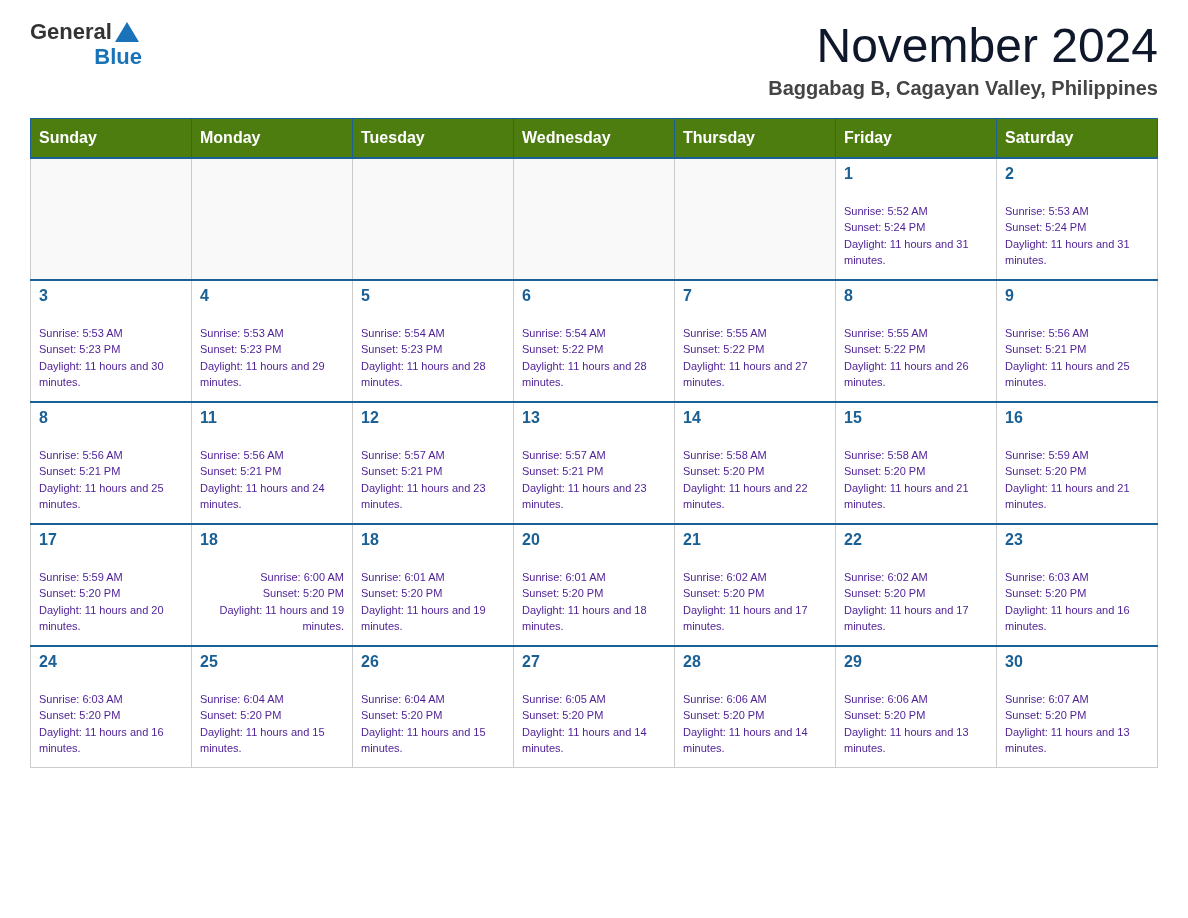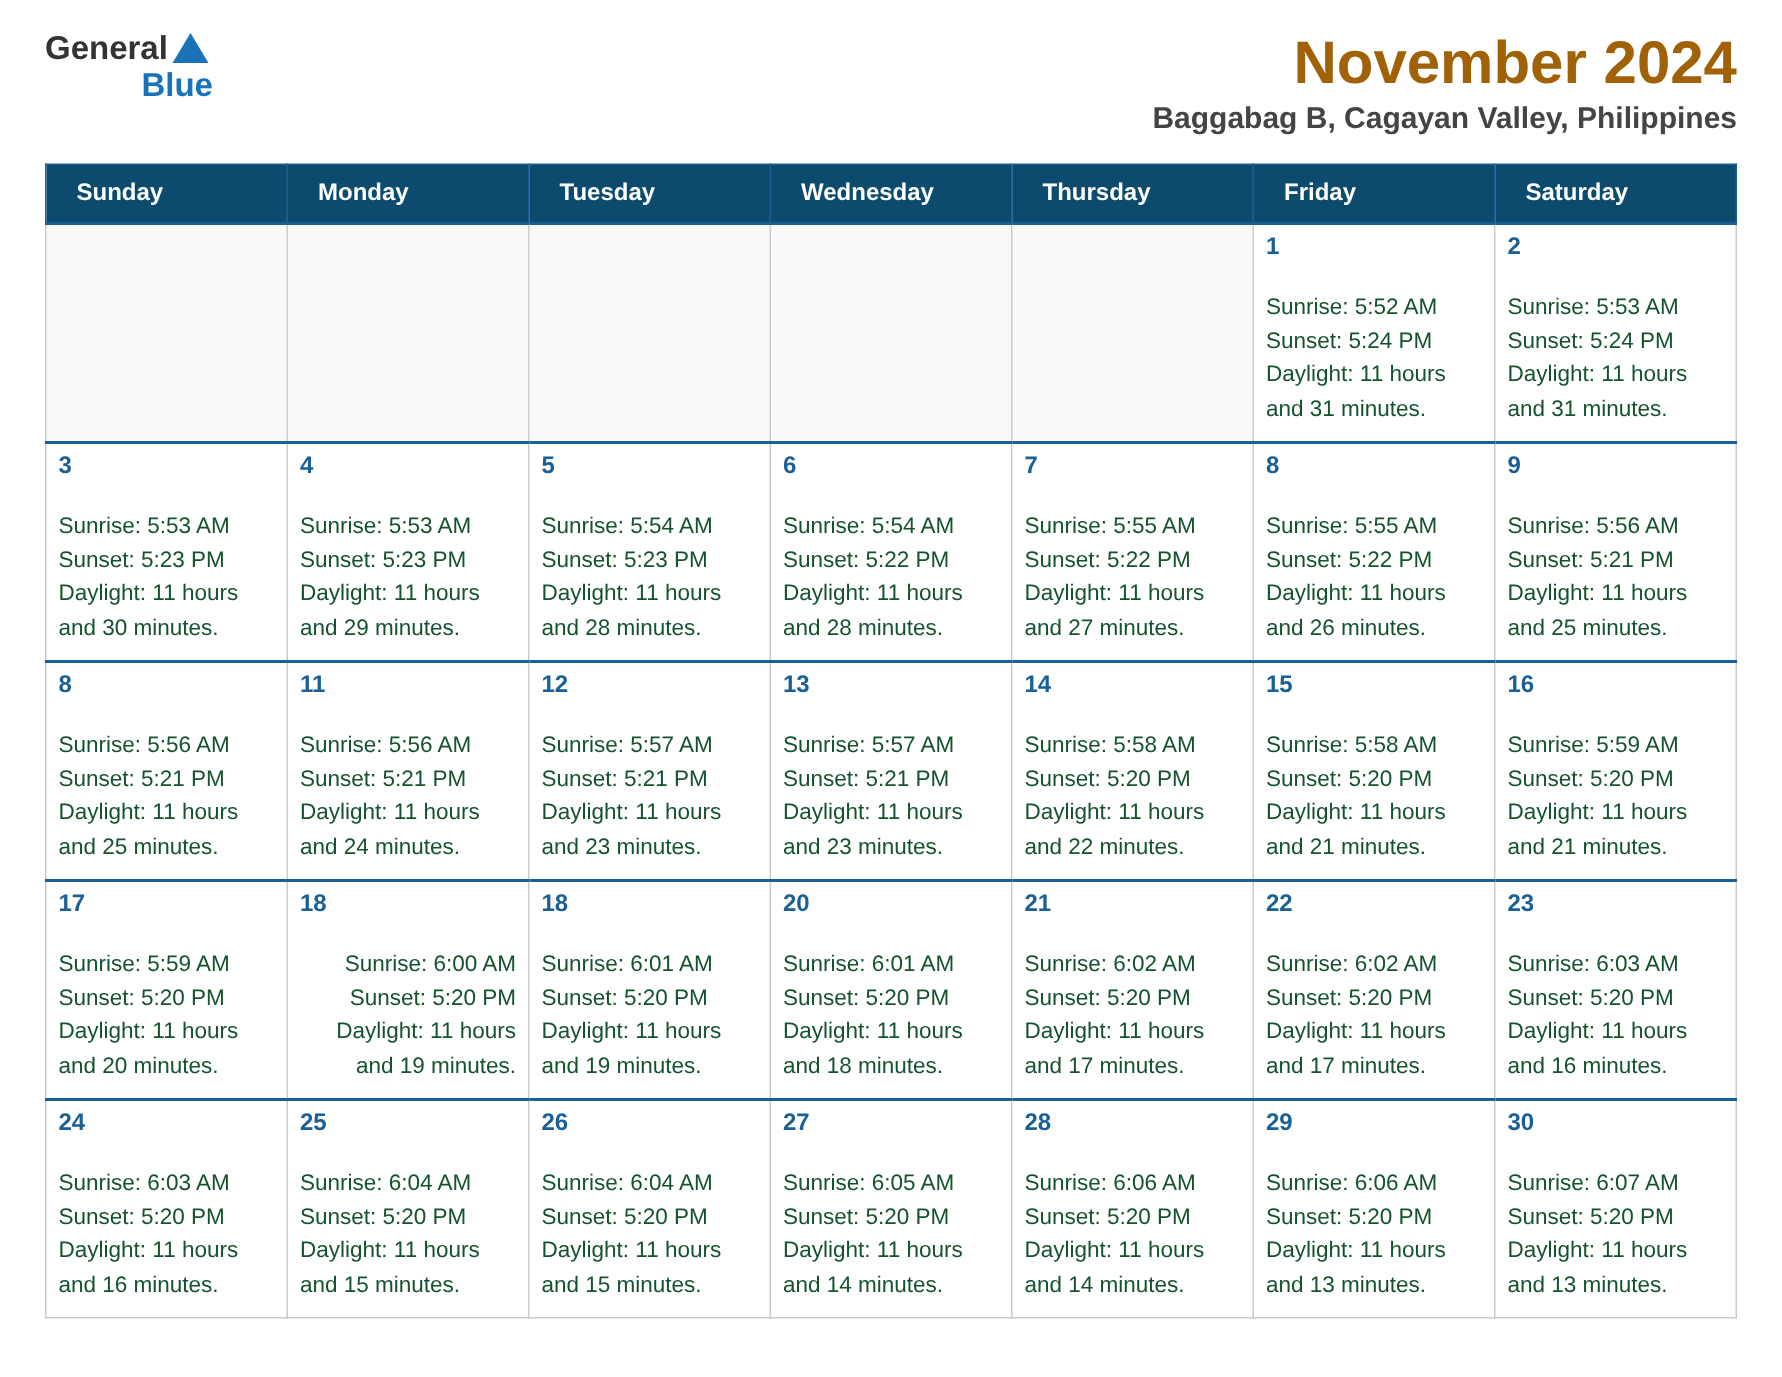--- a/index.html
+++ b/index.html
@@ -42,63 +42,63 @@
       vertical-align: middle;
     }
     .logo-blue {
       color: #1a73b8;
       font-weight: bold;
     }
     .title-area {
       text-align: right;
     }
     .month-title {
-      font-size: 40px;
-      font-weight: bold;
-      color: #a16207;
+      font-size: 48px;
+      font-weight: normal;
+      color: #0f172a;
       line-height: 1.1;
     }
     .location-title {
       font-size: 20px;
       color: #444;
       margin-top: 4px;
       font-weight: bold;
     }
     .calendar-table {
       width: 100%;
       border-collapse: collapse;
       border: 1px solid #aaa;
     }
     .calendar-table th {
-      background-color: #0c4a6e;
+      background-color: #4d7c0f;
       color: #fff;
       font-size: 16px;
       font-weight: bold;
-      padding: 10px 20px;
+      padding: 10px 8px;
       text-align: left;
       border: 1px solid #1a6095;
     }
     .calendar-table td {
       width: 14.28%;
       vertical-align: top;
       padding: 6px 8px 10px 8px;
       border: 1px solid #ccc;
       min-height: 110px;
       height: 110px;
     }
     .day-number {
       font-size: 16px;
       font-weight: bold;
       color: #1a6095;
       margin-bottom: 4px;
       display: block;
     }
     .day-info {
-      font-size: 15px;
-      color: #14532d;
+      font-size: 11px;
+      color: #4c1d95;
       line-height: 1.5;
       margin-top: 20px;
     }
     .empty-cell {
       background: #f9f9f9;
     }
     tr.week-row td {
       border-top: 2px solid #1a6095;
     }
   </style>

